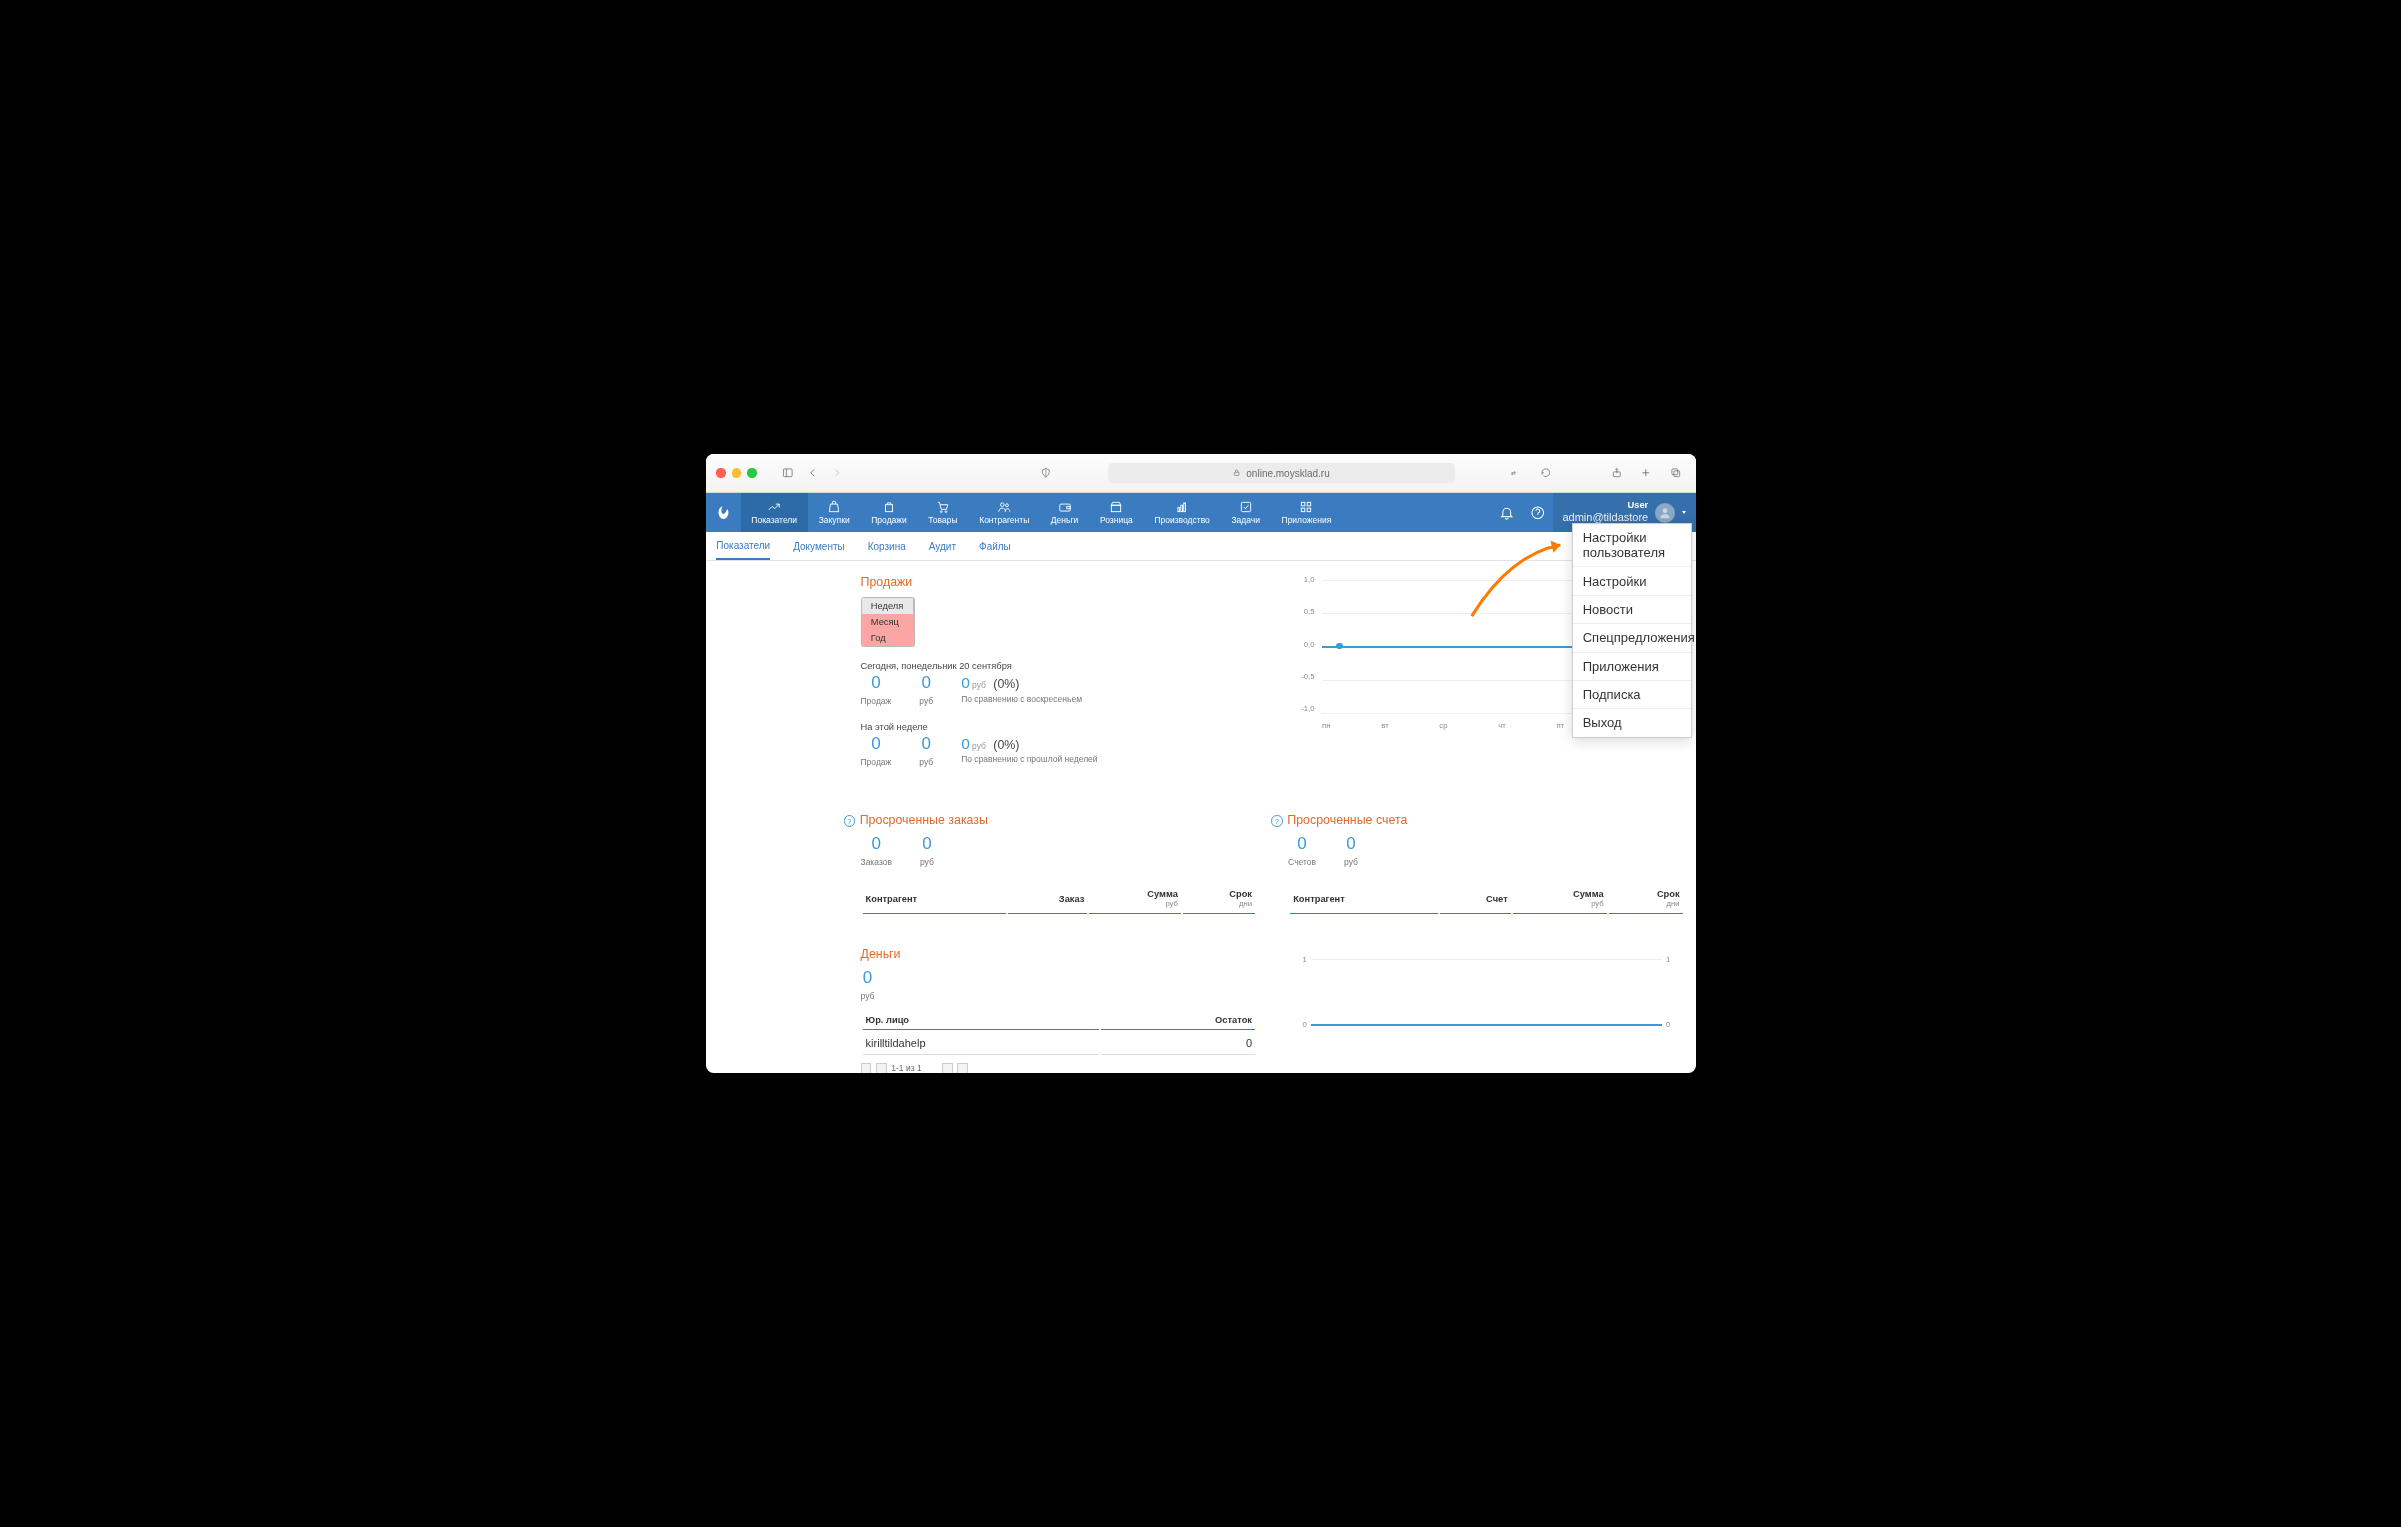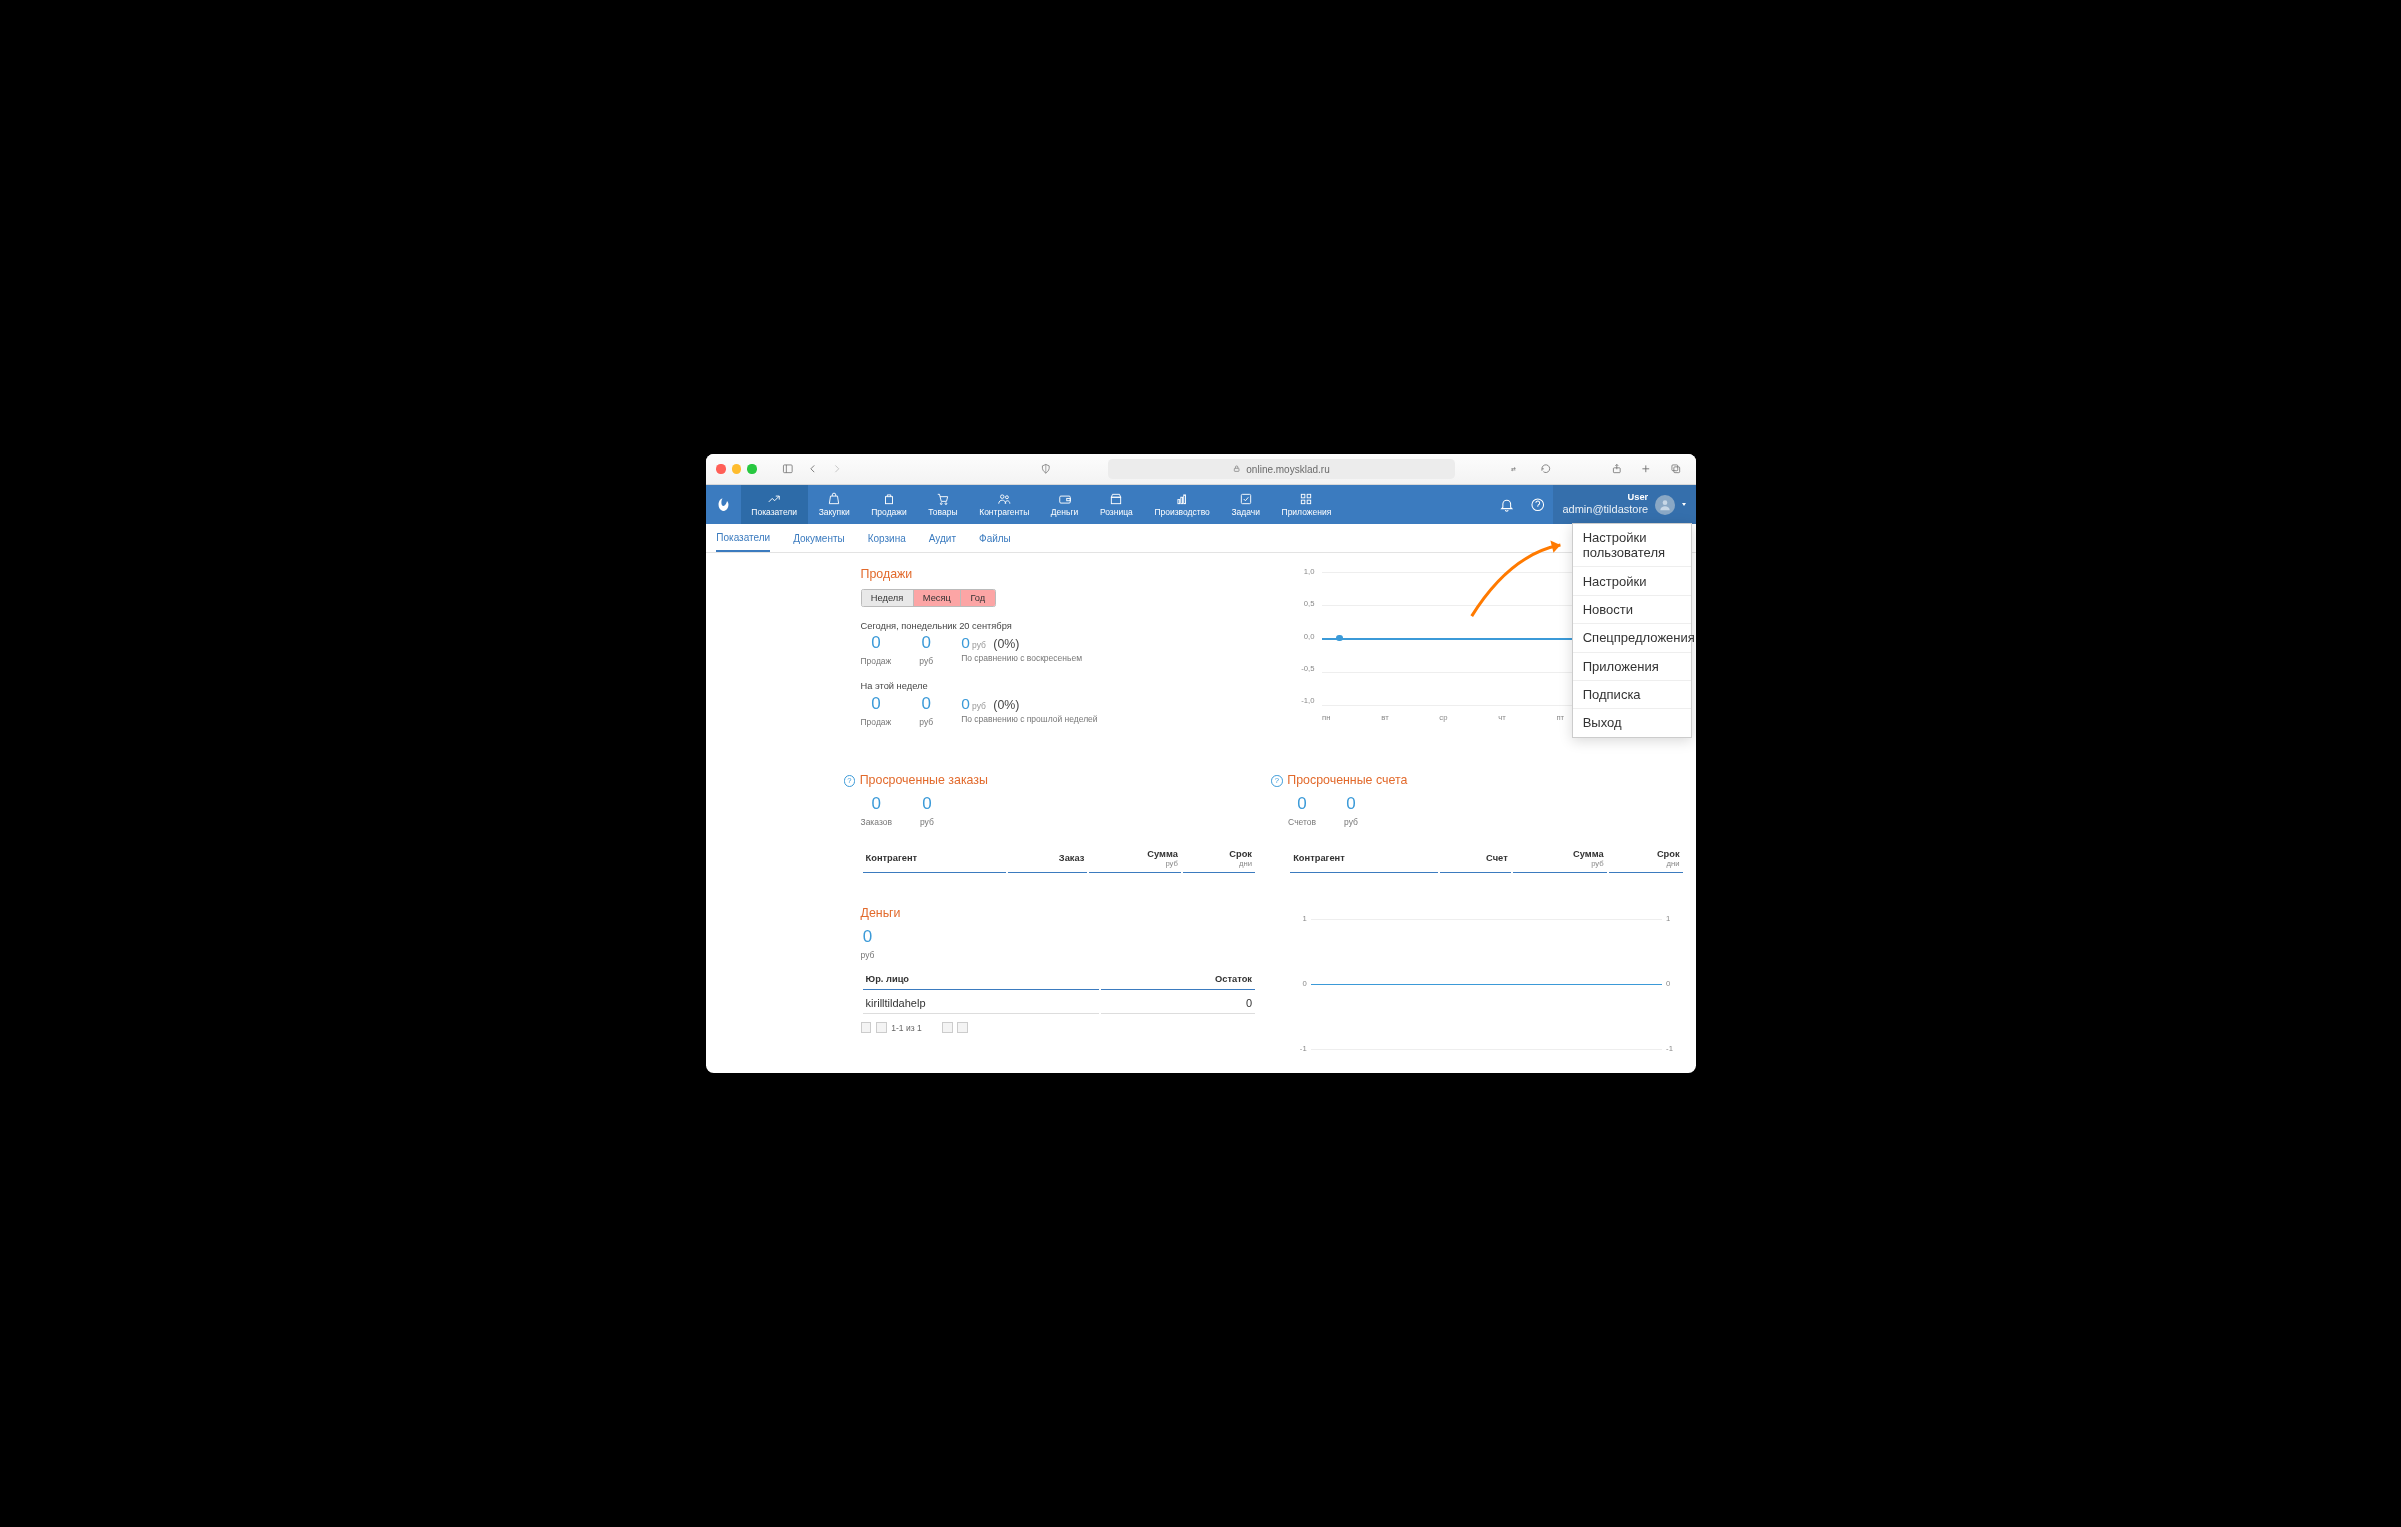--- a/index.html
+++ b/index.html
@@ -1,18 +1,18 @@
 <!DOCTYPE html>
 <html style="font-size:12.4px"><head>
 <meta charset="utf-8">
 <style>
 * { box-sizing: border-box; margin: 0; padding: 0; }
 body { background: #000; font-family: -apple-system, Helvetica, Arial, sans-serif; font-size: 10px; color: #333; display: flex; align-items: center; justify-content: center; min-height: 100vh; padding: 15.5px; }
 .window { width: 990px; height: 619px; background: #fff; border-radius: 7.7px; overflow: hidden; box-shadow: 0 15.5px 46px rgba(0,0,0,0.5); position: relative; display: flex; flex-direction: column; }
-.titlebar { height: 31px; background: linear-gradient(#fdfdfd,#f3f3f3); border-bottom: 0.8px solid #d8d8d8; display: flex; align-items: center; padding: 0 10.8px; gap: 6.2px; }
+.titlebar { height: 39px; background: linear-gradient(#fdfdfd,#f3f3f3); border-bottom: 0.8px solid #d8d8d8; display: flex; align-items: center; padding: 0 10.8px; gap: 6.2px; }
 .traffic { display: flex; gap: 6.2px; }
 .dot { width: 9.3px; height: 9.3px; border-radius: 50%; }
 .dot.r { background: #ff5f57; } .dot.y { background: #febc2e; } .dot.g { background: #28c840; }
 .tb-btn { width: 18.6px; height: 18.6px; border-radius: 3.9px; display: flex; align-items: center; justify-content: center; color: #6b6b6b; }
 .tb-btn svg { width: 11.6px; height: 11.6px; }
 .tb-spacer { width: 9.3px; }
 .addr { flex: 1; display: flex; align-items: center; justify-content: center; gap: 4.6px; color: #6b6b6b; font-size: 10px; height: 20px; background: #ececec; border-radius: 4.6px; margin: 0 46px; }
 .addr svg { width: 9.3px; height: 9.3px; }
 .tb-right { display:flex; gap:10.8px; align-items:center; color:#6b6b6b; }
 .topnav { background: #3b7bbf; display: flex; align-items: stretch; height: 39px; color: #fff; }
@@ -30,21 +30,21 @@
 .user-text .u2 { font-size: 11px; opacity: 0.9; }
 .avatar { width: 20px; height: 20px; border-radius: 50%; background: #8aa8c5; display: flex; align-items: center; justify-content: center; }
 .avatar svg { width: 14px; height: 14px; fill: #c8d7e6; }
 .caret-down { width: 0; height: 0; border-left: 2.3px solid transparent; border-right: 2.3px solid transparent; border-top: 3.1px solid #fff; }
 .subnav { background: #fff; border-bottom: 0.8px solid #e3e3e3; display: flex; padding: 0 10.8px; gap: 23px; height: 29px; align-items: center; }
 .subnav-item { color: #3b7bbf; font-size: 10px; cursor: pointer; height: 100%; display: flex; align-items: center; }
 .subnav-item.active { border-bottom: 2.3px solid #3b7bbf; font-weight: 500; }
 .content { flex: 1; overflow: auto; padding: 14px 10.8px 14px 155px; position: relative; }
 .grid2 { display: grid; grid-template-columns: 1fr 1fr; gap: 31px; }
 .section-title { color: #e26a2c; font-size: 12.4px; font-weight: 500; margin-bottom: 7.7px; }
-.pill-group { display: inline-flex; border: 0.8px solid #bbb; border-radius: 2.3px; overflow: hidden; margin-bottom: 14px; }
+.pill-group { display: inline-flex; border: 0.8px solid #bbb; border-radius: 2.3px; overflow: hidden; margin-bottom: 14px; flex-direction: column; }
 .pill { padding: 3.1px 9.3px; font-size: 9.3px; background: #fca5a5; border-right: 0.8px solid #bbb; cursor: pointer; }
 .pill:last-child { border-right: none; }
 .pill.active { background: #e8e8e8; }
 .row-label { font-size: 9.3px; color: #464646; margin-bottom: 3.1px; }
 .stats-row { display: flex; gap: 28px; align-items: flex-start; margin-bottom: 15.5px; }
 .stat { text-align: center; }
 .stat .num { color: #3b9ad8; font-size: 17px; line-height: 1; }
 .stat .lbl { font-size: 8.5px; color: #777; margin-top: 5px; }
 .stat-big { display: flex; flex-direction: column; align-items: flex-start; }
 .stat-big .line1 { display: flex; align-items: baseline; gap: 2.3px; }

